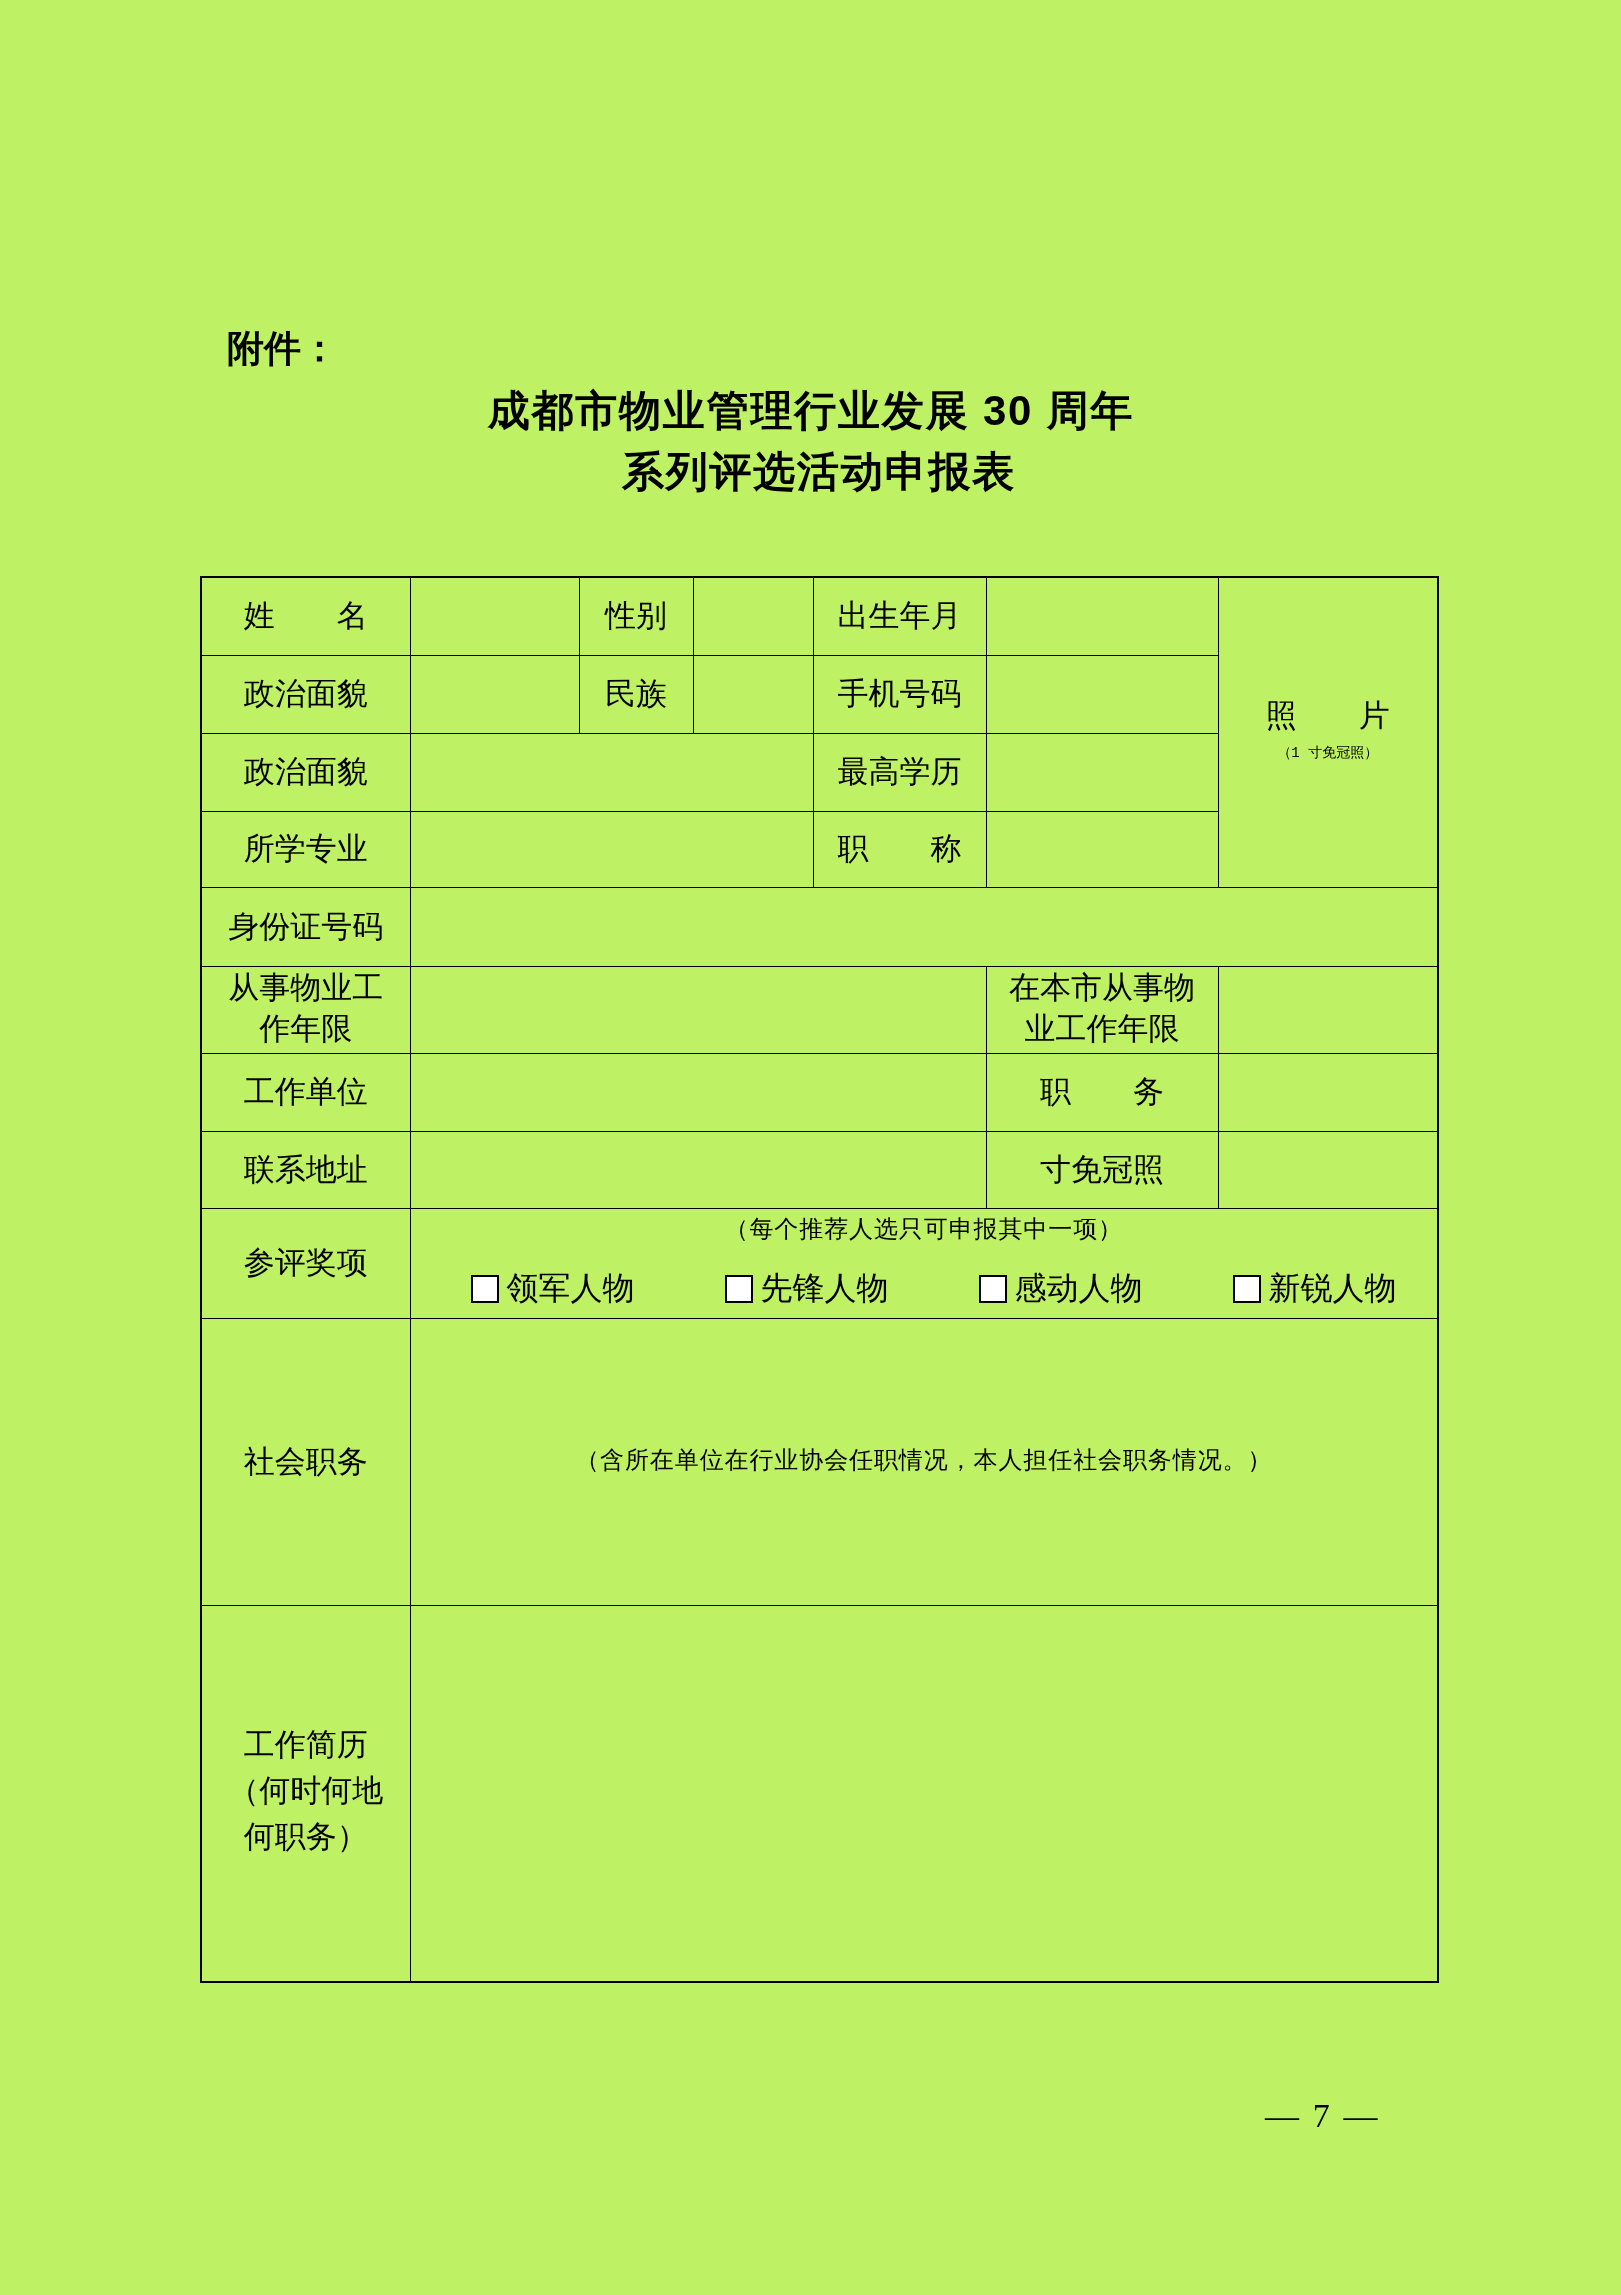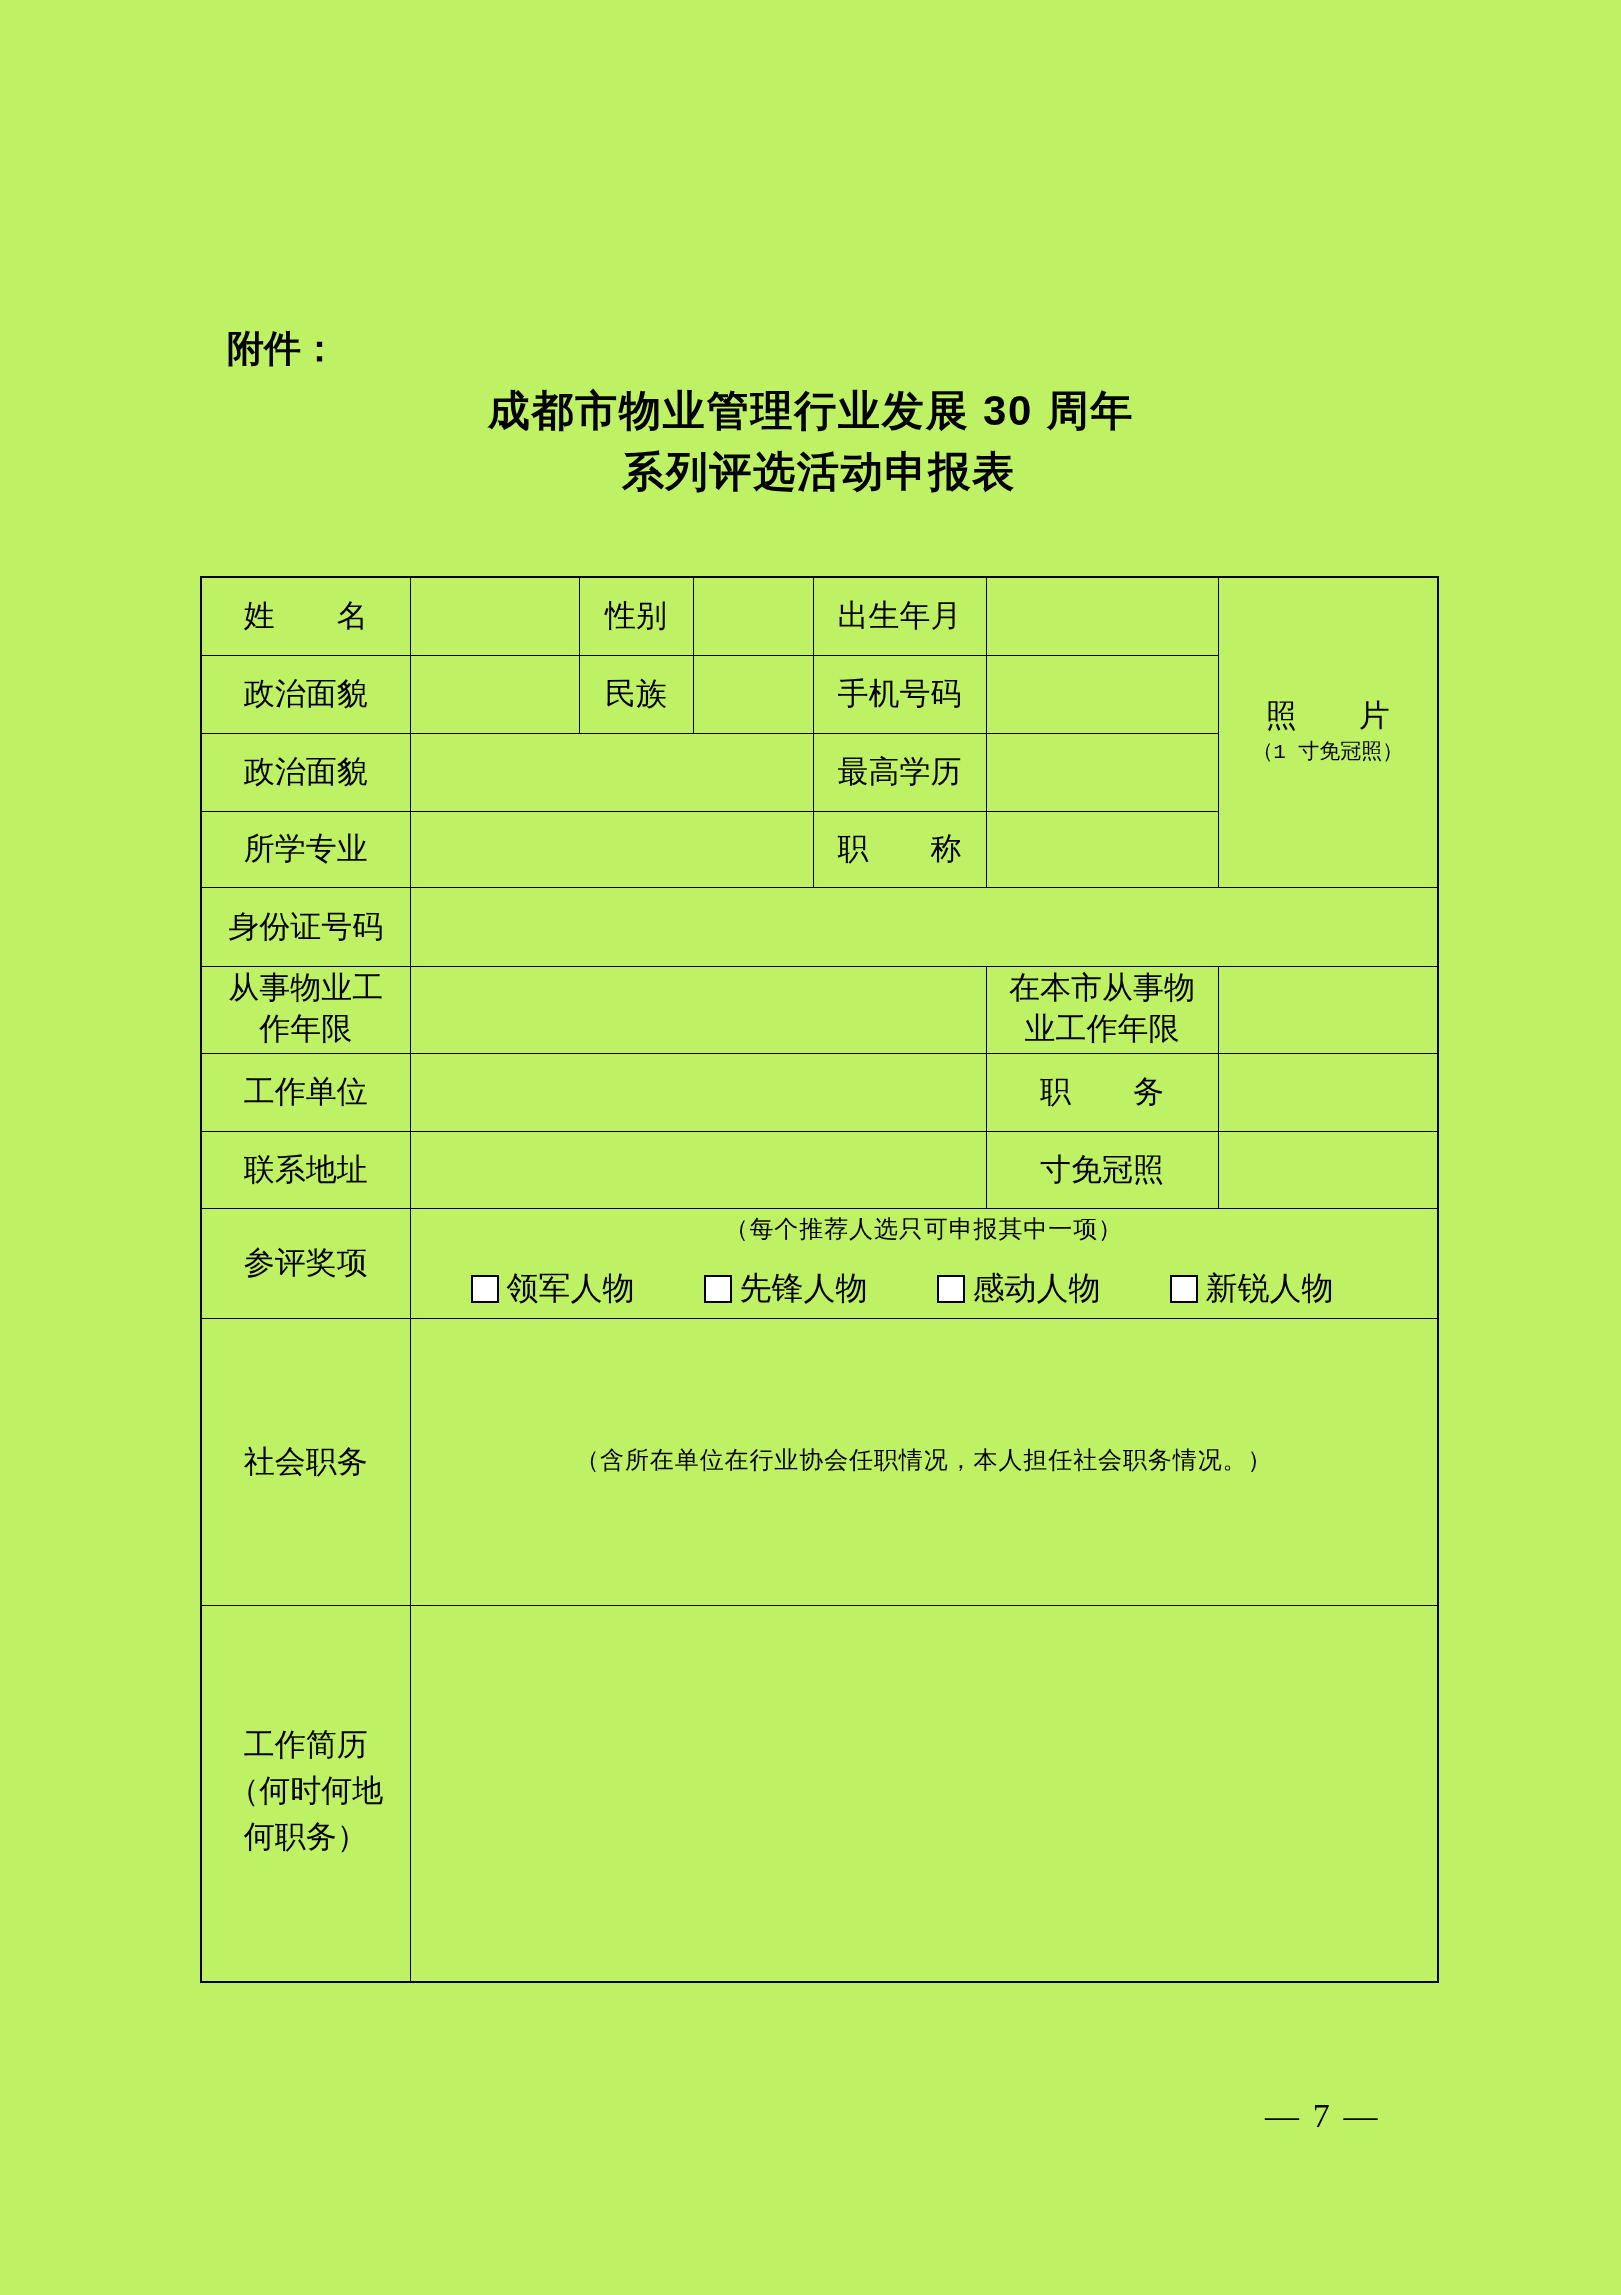--- a/index.html
+++ b/index.html
@@ -47,38 +47,38 @@
     text-align:left;padding-left:35px;
     white-space:pre-line;line-height:46px;
   }
   td.award-cell{
     text-align:left;vertical-align:top;
     padding:7px 0 0 17.6px;
   }
   .small-note{font-size:24px;line-height:32px;letter-spacing:0.9px;}
   .award-options{
     display:flex;align-items:center;
-    margin:19.4px 0 0 60px;gap:69px;
+    margin:19.4px 0 0 60px;gap:90px;
     font-size:32px;
     text-align:center;
   }
   .award-option{display:flex;align-items:center;white-space:nowrap;}
   .checkbox-square{
     width:24px;height:24px;
     border:2.6px solid #000;
     display:inline-block;
     margin-right:8px;
     background:#fff;
   }
   td.social-cell{
     text-align:left;vertical-align:top;
     padding:8.8px 0 0 17.6px;
   }
   .photo-main{font-size:31px;line-height:39px;}
-  .photo-note{font-size:21px;line-height:26.5px;margin-top:3.5px;}
+  .photo-note{font-size:14px;line-height:26.5px;margin-top:3.5px;}
   .page-number{
     position:absolute;left:1265px;top:2096px;
     font-size:34px;line-height:39px;
     letter-spacing:2.6px;
   }
 </style>
 </head>
 <body>
 
 <div class="page">

